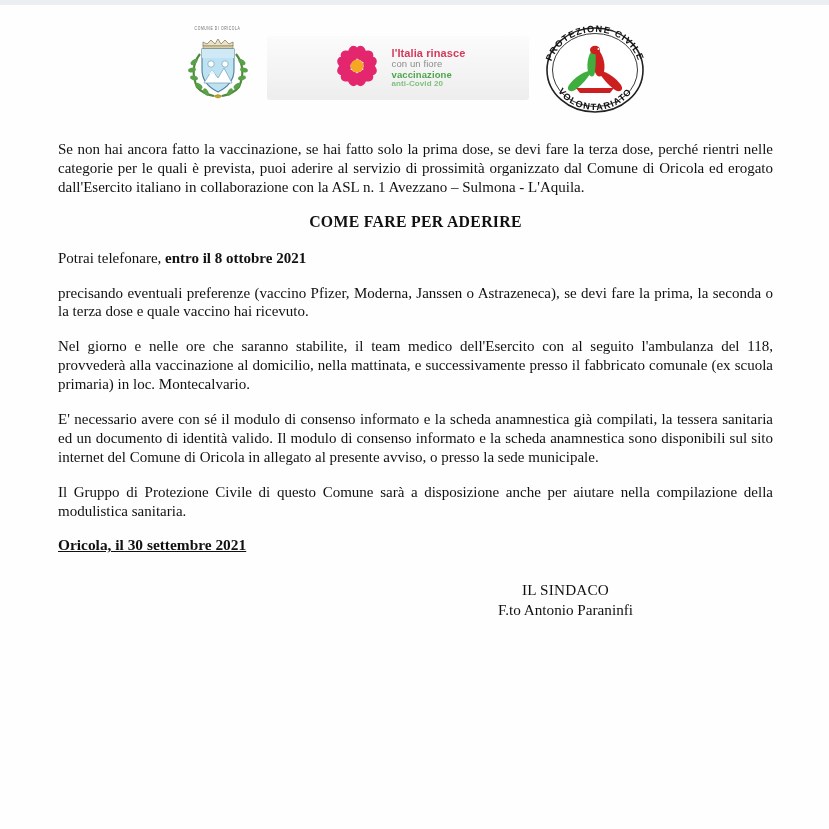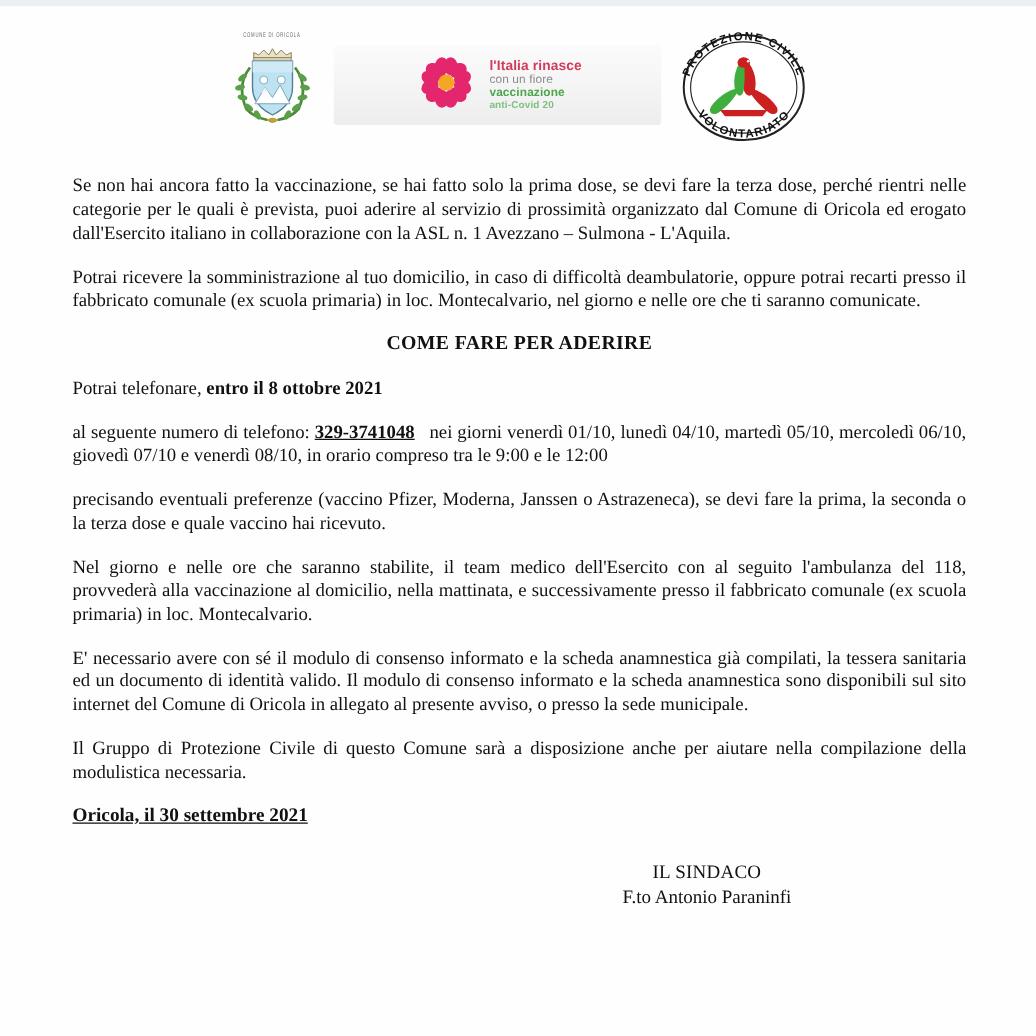--- a/index.html
+++ b/index.html
@@ -274,35 +274,33 @@
         </svg>
       </span>
     </div>
   </div>
 
   <div class="doc">
 
 
     <p class="para">Se non hai ancora fatto la vaccinazione, se hai fatto solo la prima dose, se devi fare la terza dose, perché rientri nelle categorie per le quali è prevista, puoi aderire al servizio di prossimità organizzato dal Comune di Oricola ed erogato dall'Esercito italiano in collaborazione con la ASL n. 1 Avezzano – Sulmona - L'Aquila.</p>
 
-    <p class="para">Potrai ricevere la somministrazione al tuo domicilio, in caso di difficoltà deambulatorie, oppure potrai recarti presso il fabbricato comunale (ex scuola primaria) in loc. Montecalvario, nel giorno e nelle ore che ti saranno comunicate.</p>
 
     <div class="heading2">COME FARE PER ADERIRE</div>
 
     <p class="para center"><span>Potrai telefonare,</span> <span class="b">entro il 8 ottobre 2021</span></p>
 
-    <p class="para"><span>al seguente numero di telefono:</span> <span class="bu nowrap">329-3741048</span>&nbsp;&nbsp; <span>nei giorni  venerdì 01/10, lunedì 04/10, martedì 05/10, mercoledì 06/10, giovedì 07/10 e venerdì 08/10, in orario compreso tra le 9:00 e le 12:00</span></p>
 
     <p class="para">precisando eventuali preferenze (vaccino Pfizer, Moderna, Janssen o Astrazeneca), se devi fare la prima, la seconda o la terza dose e quale vaccino hai ricevuto.</p>
 
     <p class="para">Nel giorno e nelle ore che saranno stabilite, il team medico dell'Esercito con al seguito l'ambulanza del 118, provvederà alla vaccinazione al domicilio, nella mattinata, e successivamente presso il fabbricato comunale (ex scuola primaria) in loc. Montecalvario.</p>
 
     <p class="para">E' necessario avere con sé il modulo di consenso informato e la scheda anamnestica già compilati, la tessera sanitaria ed un documento di identità valido. Il modulo di consenso informato e la scheda anamnestica sono disponibili sul sito internet del Comune di Oricola in allegato al presente avviso, o presso la sede municipale.</p>
 
-    <p class="para">Il Gruppo di Protezione Civile di questo Comune sarà a disposizione anche per aiutare nella compilazione della modulistica necessaria.</p>
+    <p class="para">Il Gruppo di Protezione Civile di questo Comune sarà a disposizione anche per aiutare nella compilazione della modulistica sanitaria.</p>
 
     <div class="datestamp">Oricola, il 30 settembre 2021</div>
 
     <div class="signature">
       <div class="sig-line1">IL SINDACO</div>
       <div class="sig-line2">F.to Antonio Paraninfi</div>
     </div>
 
   </div>
 </div>

